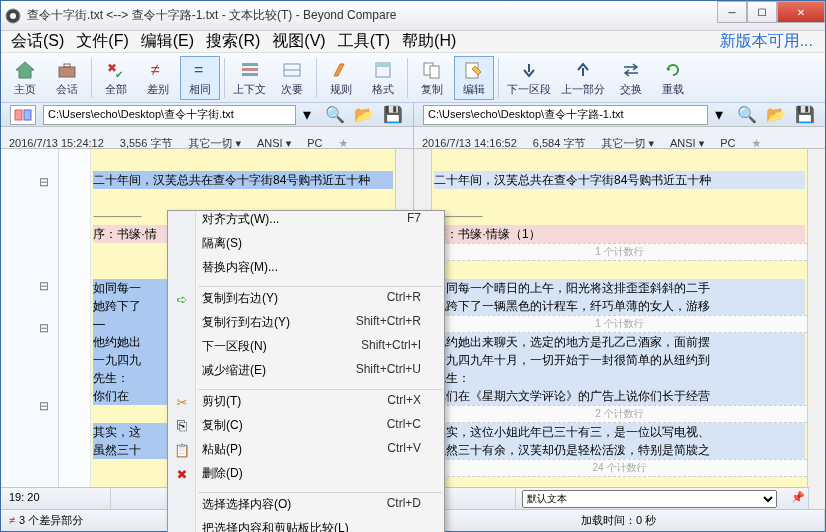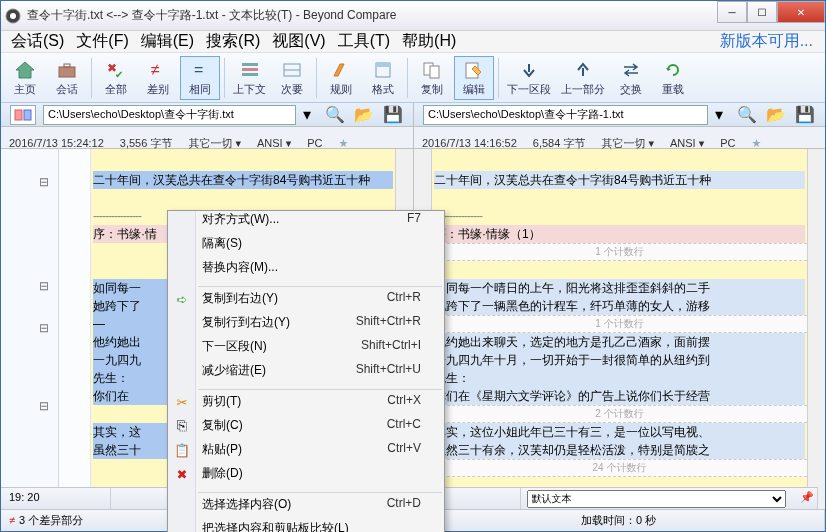--- a/index.html
+++ b/index.html
@@ -52,21 +52,21 @@
 .hl { background: #d6e4f5; }
 .sel { background: #aac8f0; }
 .rd { background: #f5d8d8; }
 .dash { color: #888; letter-spacing: -1px; }
 .gap { height: 18px; text-align: center; color: #aaa; font-size: 10px; border-top: 1px dashed #ccc; border-bottom: 1px dashed #ccc; background: #fafafa; line-height: 16px; }
 .gapm { margin: 0 -2px; }
 
 .glyph { position: absolute; left: 38px; font-size: 12px; color: #777; }
 
 .statusbar { position: absolute; left: 0; right: 0; bottom: 0; height: 22px; background: linear-gradient(#f4f6fa,#e4e8f0); border-top: 1px solid #c0c8d4; display: flex; font-size: 11px; }
-.sbtop { position: absolute; left: 0; right: 7px; bottom: 22px; height: 22px; background: linear-gradient(#f4f6fa,#e4e8f0); border-top: 1px solid #c0c8d4; display: flex; font-size: 11px; justify-content: space-between; }
+.sbtop { position: absolute; left: 0; right: 16px; bottom: 22px; height: 22px; background: linear-gradient(#f4f6fa,#e4e8f0); border-top: 1px solid #c0c8d4; display: flex; font-size: 11px; justify-content: space-between; }
 .sbcell { padding: 3px 8px; border-right: 1px solid #c8d0dc; }
 .sbhalf { width: 50%; display: flex; }
 .sbcombo { flex: 1; display: flex; align-items: center; padding: 0 6px; }
 .sbcombo select { font-size: 10px; flex: 1; height: 18px; }
 
 .diffmark { color: #c03030; margin-right: 4px; }
 
 
 .ctxmenu { position: absolute; left: 166px; top: 209px; width: 278px; background: #f4f4f4; border: 1px solid #9a9a9a; box-shadow: 3px 3px 6px rgba(0,0,0,0.25); font-size: 12px; z-index: 50; }
 .ctxmenu .iconcol { position: absolute; left: 0; top: 0; bottom: 0; width: 28px; background: #eef0f4; border-right: 1px solid #dadce2; }

